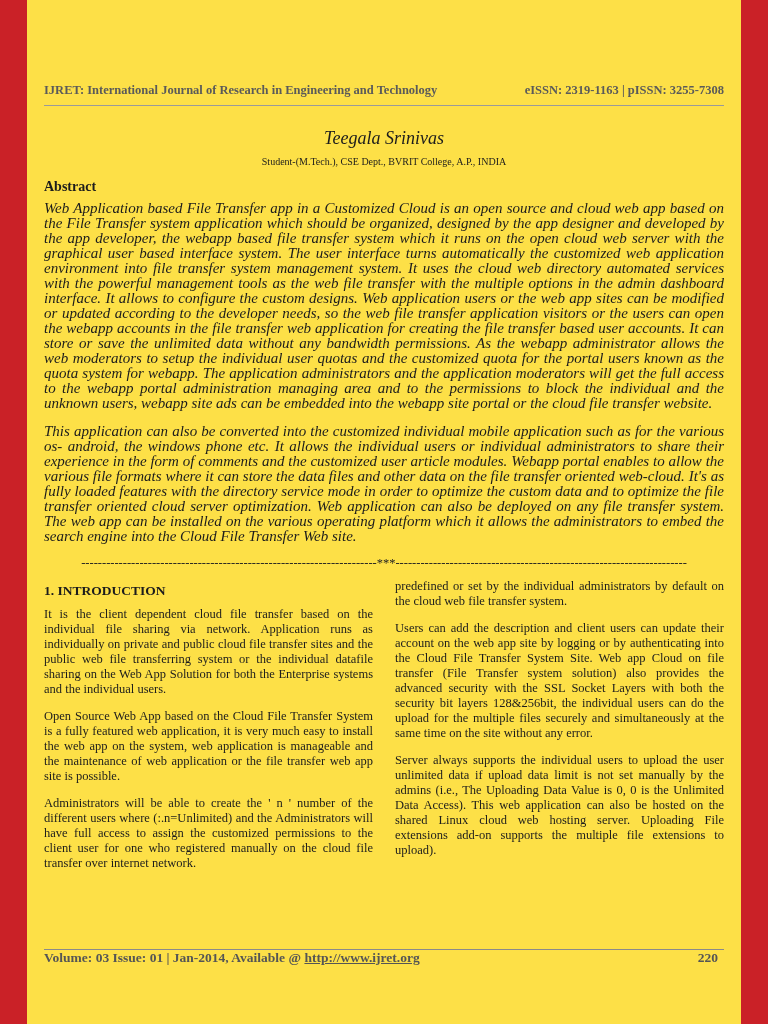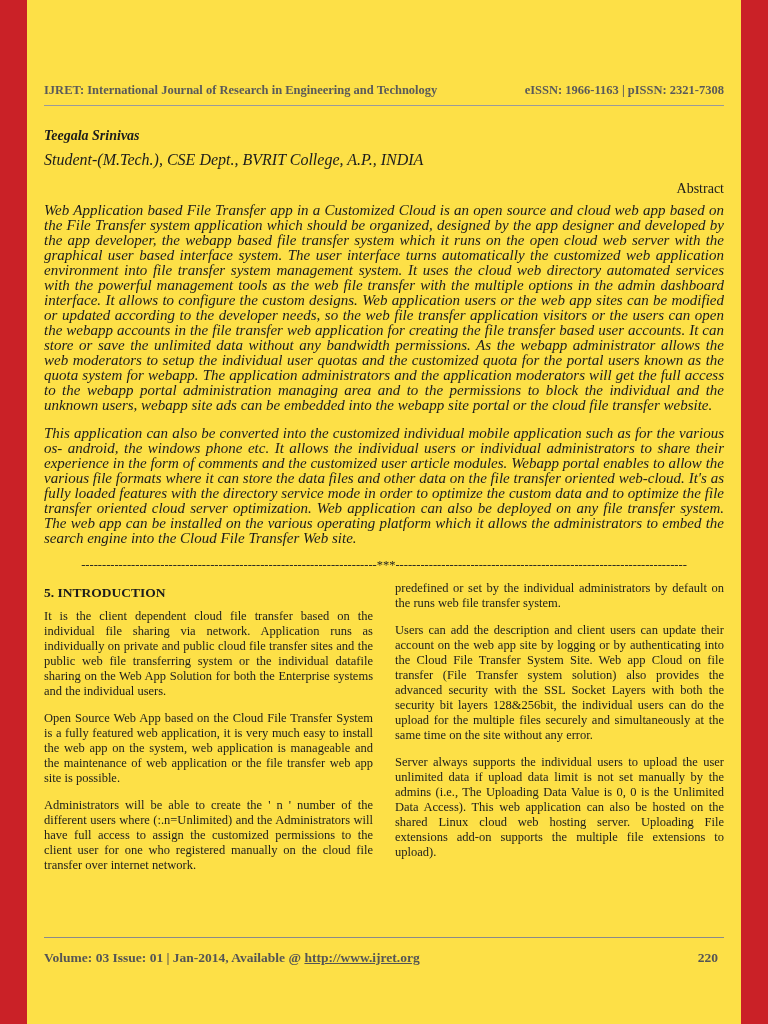--- a/index.html
+++ b/index.html
@@ -47,34 +47,35 @@
     margin: 22px 0 0 0;
     text-align: center;
     font-size: 22px;
     line-height: 1.15;
     font-weight: bold;
     letter-spacing: 0.3px;
     color: #101010;
   }
   .author {
     margin-top: 22px;
-    font-size: 14px;
-    font-weight: bold;
+    text-align: center;
+    font-size: 18px;
+    font-weight: normal;
     font-style: italic;
   }
   .affiliation {
     margin-top: 7px;
-    font-size: 16px;
-    font-style: italic;
+    text-align: center;
+    font-size: 10px;
   }
   .abstract-heading {
     margin-top: 12px;
-    text-align: right;
+    text-align: left;
     font-size: 14px;
-    font-weight: normal;
+    font-weight: bold;
   }
   .abstract-para {
     margin: 6px 0 0 0;
     font-size: 15px;
     font-style: italic;
     line-height: 15px;
     text-align: justify;
   }
   .abstract-para + .abstract-para { margin-top: 13px; }
   .separator {
@@ -103,21 +104,20 @@
     font-weight: bold;
     text-align: left;
   }
   .col p { margin: 0 0 12px 0; }
   .footer {
     position: absolute;
     left: 17px;
     right: 17px;
     bottom: 58px;
     border-top: 1px solid #8a8a8a;
-    padding-top: 12px;
     display: flex;
     justify-content: space-between;
     align-items: baseline;
     font-size: 13.5px;
     font-weight: bold;
     color: #555555;
   }
   .footer a {
     color: #555555;
     text-decoration: underline;
@@ -129,42 +129,42 @@
 <body>
 
 <div class="page">
   <div class="red-bar left"></div>
   <div class="red-bar right"></div>
 
   <div class="content">
 
     <div class="header">
       <span class="journal">IJRET: International Journal of Research in Engineering and Technology</span>
-      <span class="issn">eISSN: 1966-1163 | pISSN: 2321-7308</span>
+      <span class="issn">eISSN: 2319-1163 | pISSN: 3255-7308</span>
     </div>
 
 
     <div class="author">Teegala Srinivas</div>
     <div class="affiliation">Student-(M.Tech.), CSE Dept., BVRIT College, A.P., INDIA</div>
 
     <div class="abstract-heading">Abstract</div>
     <p class="abstract-para">Web Application based File Transfer app in a Customized Cloud is an open source and cloud web app based on the File Transfer system application which should be organized, designed by the app designer and developed by the app developer, the webapp based file transfer system which it runs on the open cloud web server with the graphical user based interface system. The user interface turns automatically the customized web application environment into file transfer system management system. It uses the cloud web directory automated services with the powerful management tools as the web file transfer with the multiple options in the admin dashboard interface. It allows to configure the custom designs. Web application users or the web app sites can be modified or updated according to the developer needs, so the web file transfer application visitors or the users can open the webapp accounts in the file transfer web application for creating the file transfer based user accounts. It can store or save the unlimited data without any bandwidth permissions. As the webapp administrator allows the web moderators to setup the individual user quotas and the customized quota for the portal users known as the quota system for webapp. The application administrators and the application moderators will get the full access to the webapp portal administration managing area and to the permissions to block the individual and the unknown users, webapp site ads can be embedded into the webapp site portal or the cloud file transfer website.</p>
     <p class="abstract-para">This application can also be converted into the customized individual mobile application such as for the various os- android, the windows phone etc. It allows the individual users or individual administrators to share their experience in the form of comments and the customized user article modules. Webapp portal enables to allow the various file formats where it can store the data files and other data on the file transfer oriented web-cloud. It's as fully loaded features with the directory service mode in order to optimize the custom data and to optimize the file transfer oriented cloud server optimization. Web application can also be deployed on any file transfer system. The web app can be installed on the various operating platform which it allows the administrators to embed the search engine into the Cloud File Transfer Web site.</p>
 
     <div class="separator">-----------------------------------------------------------------------***----------------------------------------------------------------------</div>
 
     <div class="columns">
       <div class="col">
-        <h2>5. INTRODUCTION</h2>
+        <h2>1. INTRODUCTION</h2>
         <p>It is the client dependent cloud file transfer based on the individual file sharing via network. Application runs as individually on private and public cloud file transfer sites and the public web file transferring system or the individual datafile sharing on the Web App Solution for both the Enterprise systems and the individual users.</p>
         <p>Open Source Web App based on the Cloud File Transfer System is a fully featured web application, it is very much easy to install the web app on the system, web application is manageable and the maintenance of web application or the file transfer web app site is possible.</p>
         <p>Administrators will be able to create the ' n ' number of the different users where (:.n=Unlimited) and the Administrators will have full access to assign the customized permissions to the client user for one who registered manually on the cloud file transfer over internet network.</p>
       </div>
       <div class="col">
-        <p>predefined or set by the individual administrators by default on the runs web file transfer system.</p>
+        <p>predefined or set by the individual administrators by default on the cloud web file transfer system.</p>
         <p>Users can add the description and client users can update their account on the web app site by logging or by authenticating into the Cloud File Transfer System Site. Web app Cloud on file transfer (File Transfer system solution) also provides the advanced security with the SSL Socket Layers with both the security bit layers 128&amp;256bit, the individual users can do the upload for the multiple files securely and simultaneously at the same time on the site without any error.</p>
         <p>Server always supports the individual users to upload the user unlimited data if upload data limit is not set manually by the admins (i.e., The Uploading Data Value is 0, 0 is the Unlimited Data Access). This web application can also be hosted on the shared Linux cloud web hosting server. Uploading File extensions add-on supports the multiple file extensions to upload).</p>
       </div>
     </div>
 
     <div class="footer">
       <div class="footer-left">
         <span>Volume: 03 Issue: 01 | Jan-2014, Available @ </span><a href="#">http://www.ijret.org</a>
       </div>
       <span class="page-num">220</span>

